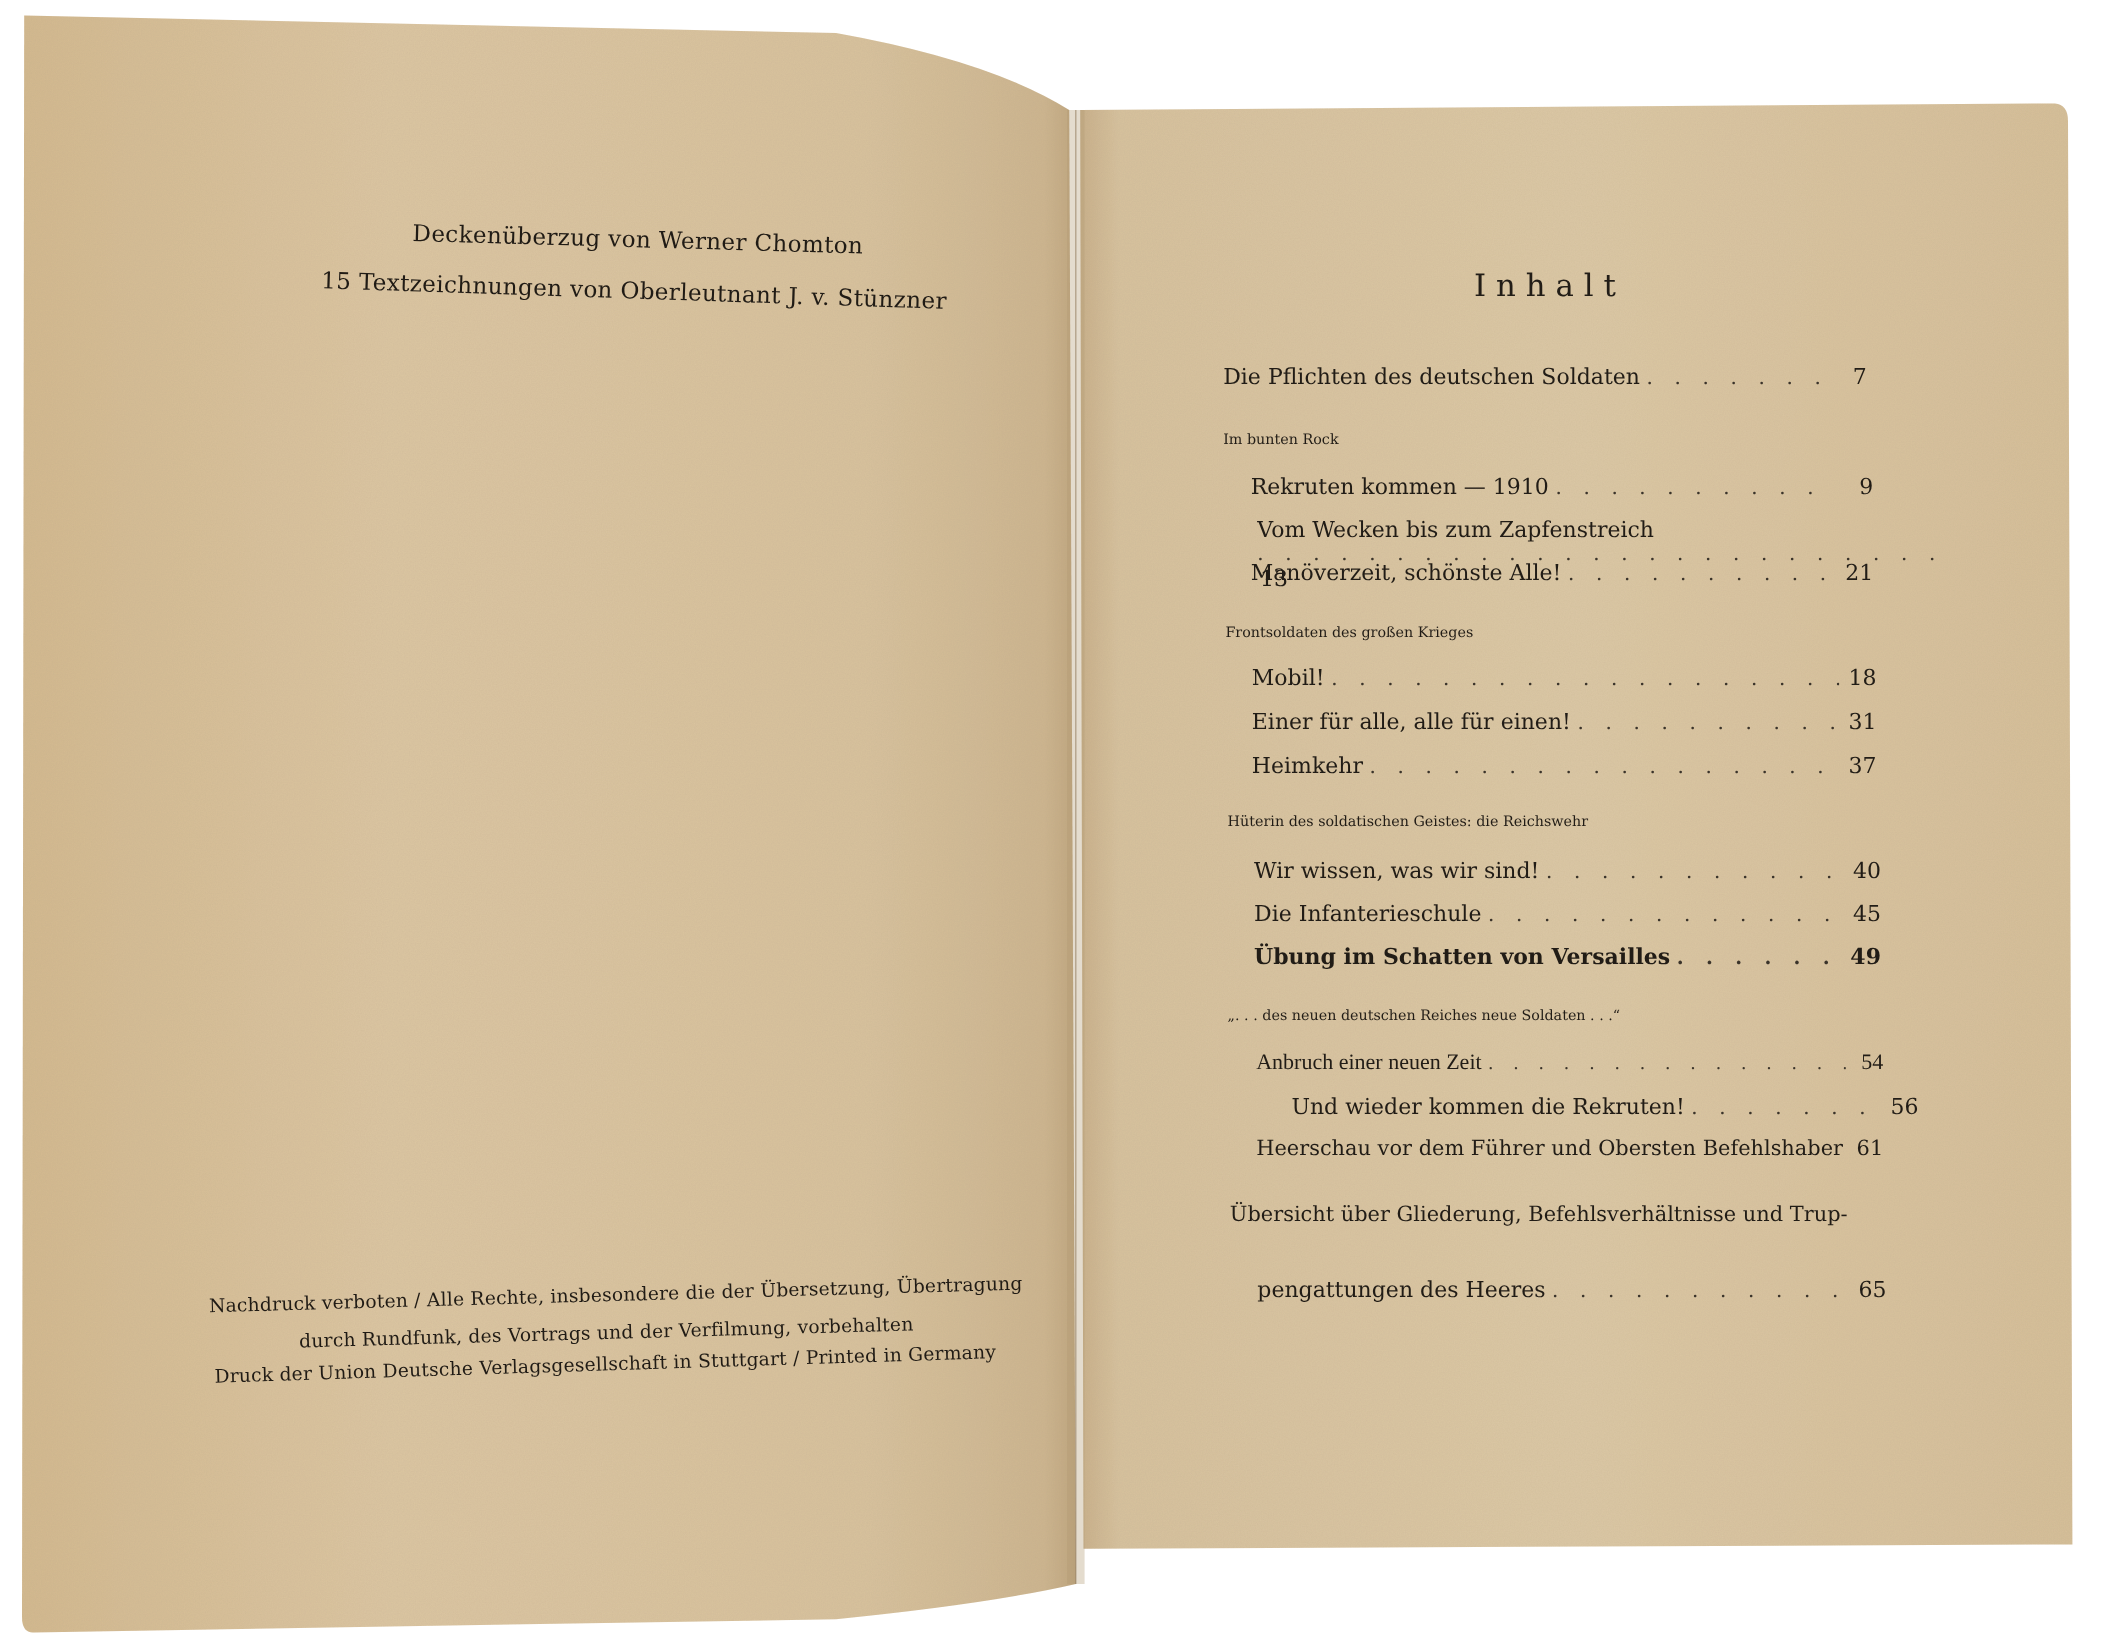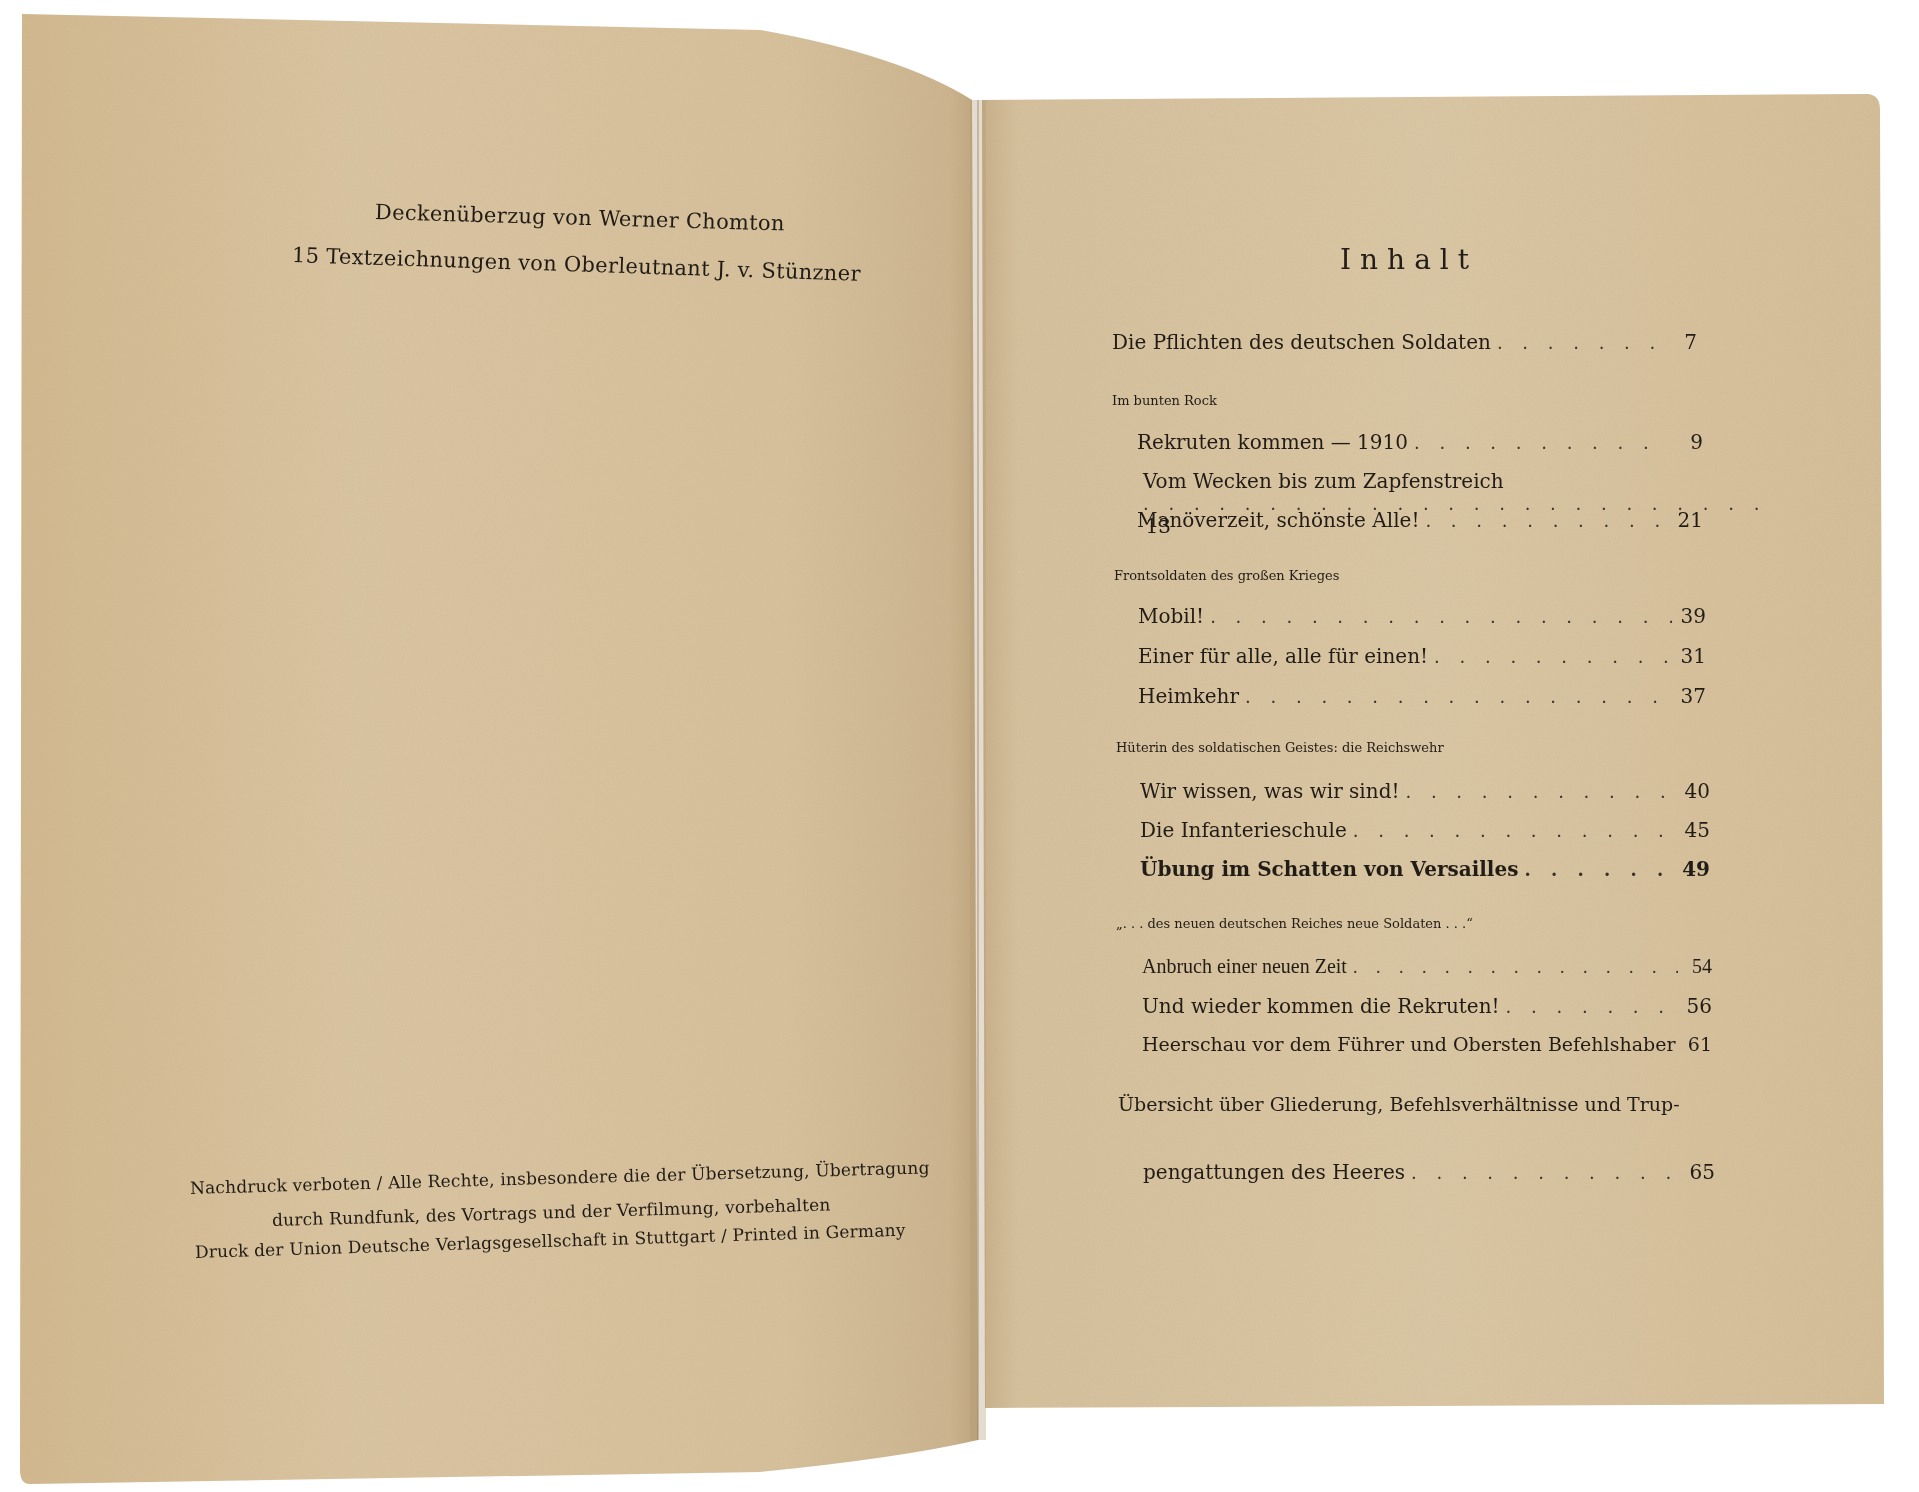--- a/index.html
+++ b/index.html
@@ -112,21 +112,21 @@
     <div class="toc-row" style="left:1137px; top:508px; width:566px;">
       <span class="t">Manöverzeit, schönste Alle!</span>
       <span class="dots">. . . . . . . . . . . . . . . . . . . . . . . . .</span>
       <span class="p">21</span>
     </div>
 
     <div class="toc-section" style="left:1114px; top:568px;">Frontsoldaten des großen Krieges</div>
     <div class="toc-row" style="left:1138px; top:604px; width:568px;">
       <span class="t">Mobil!</span>
       <span class="dots">. . . . . . . . . . . . . . . . . . . . . . . . . . . . . .</span>
-      <span class="p">39</span>
+      <span class="p">18</span>
     </div>
     <div class="toc-row" style="left:1138px; top:644px; width:568px;">
       <span class="t">Einer für alle, alle für einen!</span>
       <span class="dots">. . . . . . . . . . . . . . . . . . . . . . . . .</span>
       <span class="p">31</span>
     </div>
     <div class="toc-row" style="left:1138px; top:684px; width:568px;">
       <span class="t">Heimkehr</span>
       <span class="dots">. . . . . . . . . . . . . . . . . . . . . . . . . . . . . .</span>
       <span class="p">37</span>
@@ -148,21 +148,21 @@
       <span class="dots">. . . . . . . . . . . . . . . . . . . . . . . . .</span>
       <span class="p">49</span>
     </div>
 
     <div class="toc-section" style="left:1116px; top:916px;">„. . . des neuen deutschen Reiches neue Soldaten . . .“</div>
     <div class="toc-row" style="left:1142px; top:955px; width:570px;font-family:Liberation Serif, serif;">
       <span class="t">Anbruch einer neuen Zeit</span>
       <span class="dots">. . . . . . . . . . . . . . . . . . . . . . . . .</span>
       <span class="p">54</span>
     </div>
-    <div class="toc-row" style="left:1142px; top:994px; width:570px;">
+    <div class="toc-row" style="left:1174px; top:994px; width:570px;">
       <span class="t">Und wieder kommen die Rekruten!</span>
       <span class="dots">. . . . . . . . . . . . . . . . . . . . . . . . .</span>
       <span class="p">56</span>
     </div>
     <div class="toc-row" style="left:1142px; top:1033px; width:570px; font-size:19px;">
       <span class="t">Heerschau vor dem Führer und Obersten Befehlshaber</span>
       <span class="dots" style="margin:0 4px;"></span>
       <span class="p">61</span>
     </div>
 

